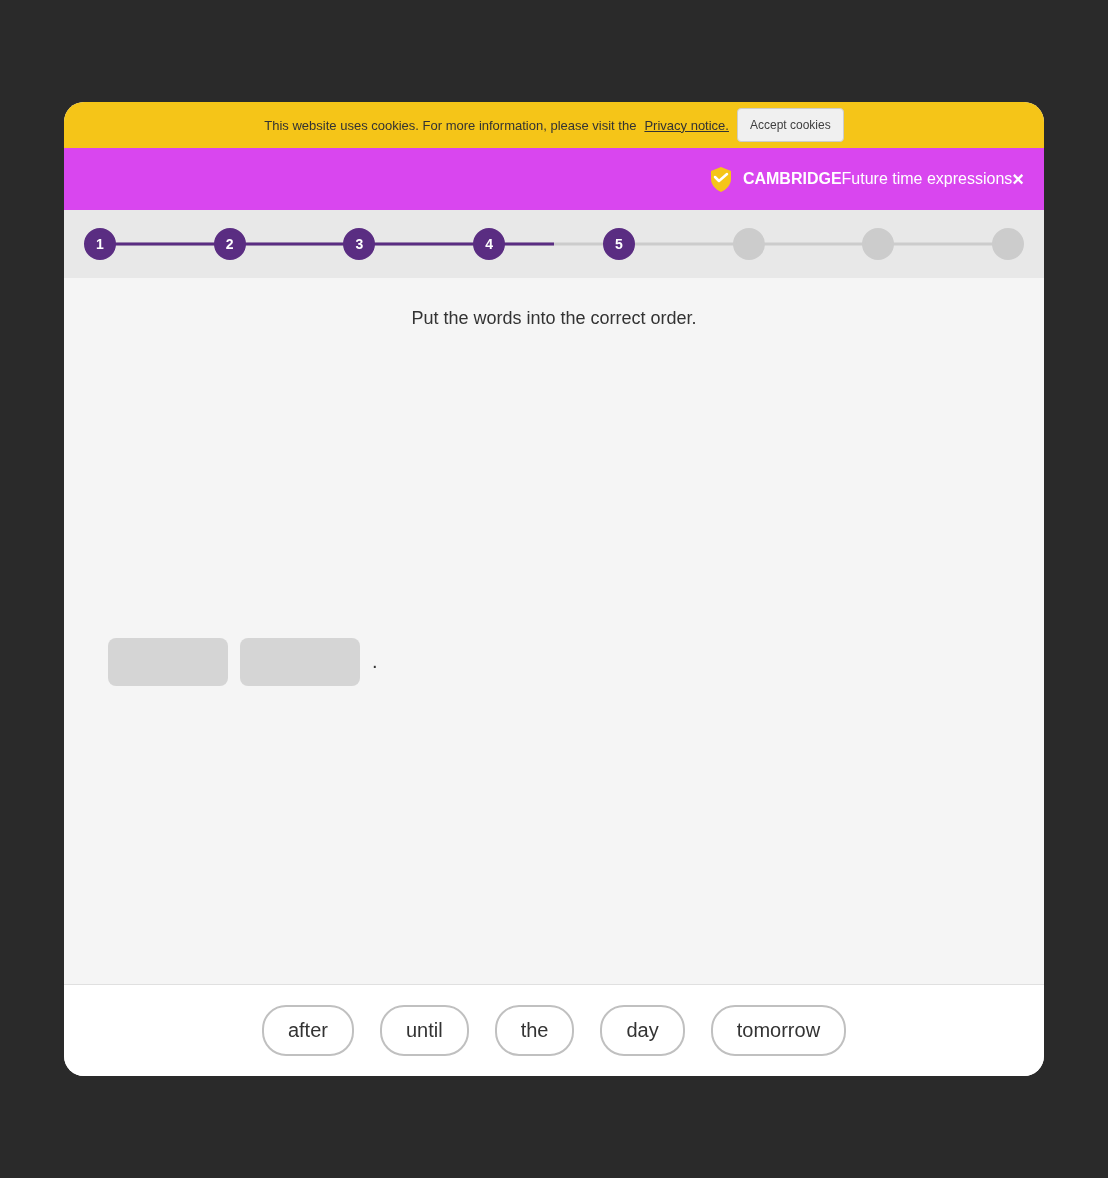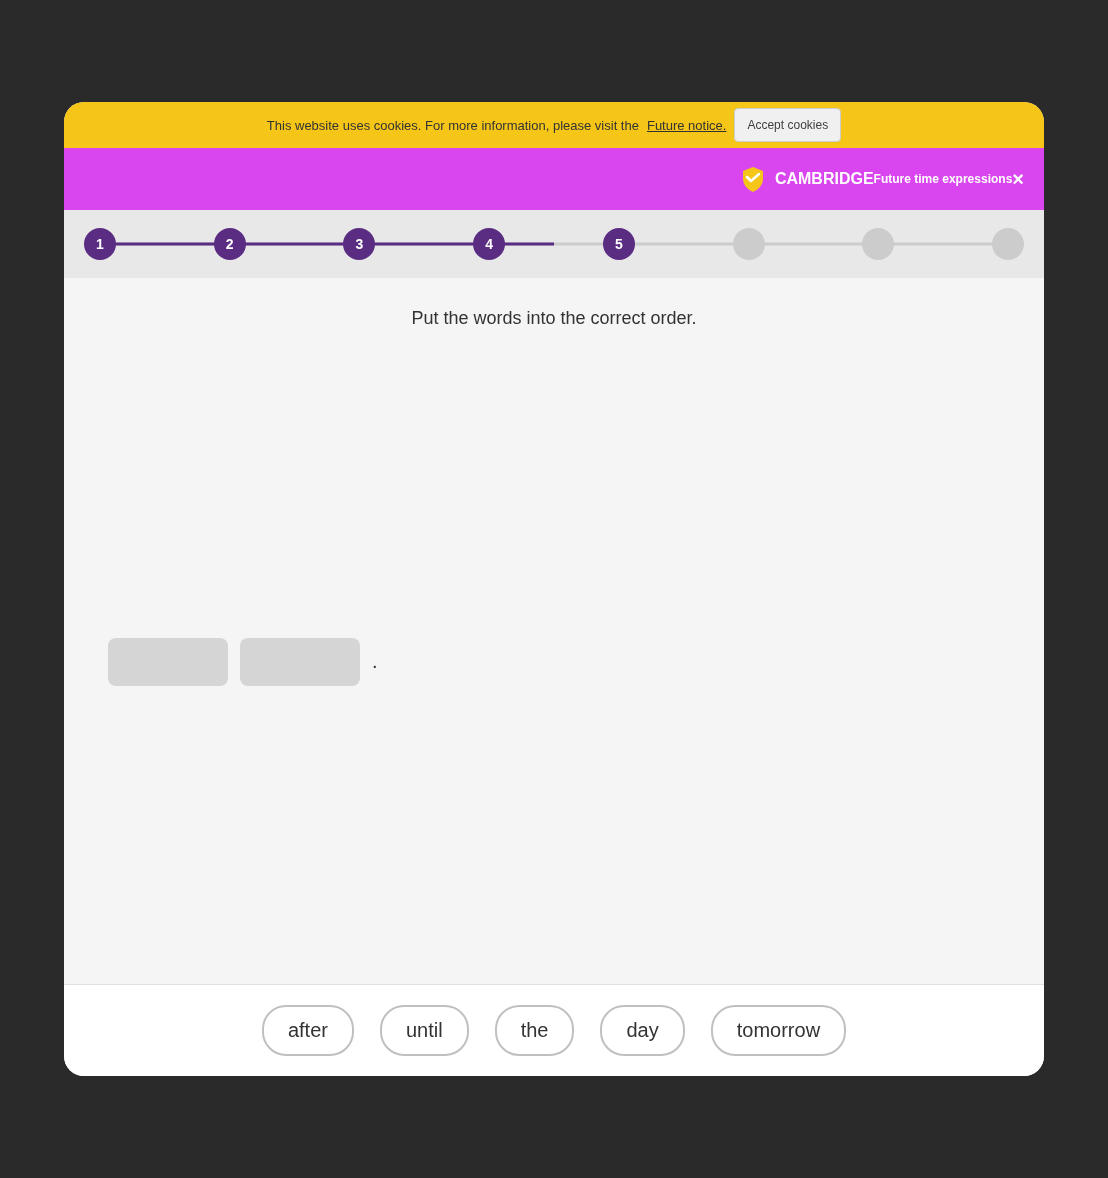--- a/index.html
+++ b/index.html
@@ -83,22 +83,22 @@
       font-size: 16px;
       color: white;
     }
 
     .shield-icon {
       width: 28px;
       height: 28px;
     }
 
     .header-title {
-      font-weight: bold;
-      font-size: 12px;
+      font-weight: normal;
+      font-size: 16px;
       color: white;
     }
 
     .close-btn {
       background: none;
       border: none;
       color: white;
       font-size: 20px;
       cursor: pointer;
       font-weight: bold;
@@ -241,21 +241,21 @@
       font-weight: 400;
     }
   </style>
 </head>
 <body>
 
 <div class="device-frame">
 
   <div class="cookie-banner">
     <span class="cookie-banner-text">This website uses cookies. For more information, please visit the</span>
-    <a class="cookie-link" href="#">Future notice.</a>
+    <a class="cookie-link" href="#">Privacy notice.</a>
     <button class="accept-cookies-btn">Accept cookies</button>
   </div>
 
   <div class="header">
     <div class="cambridge-logo">
       <svg class="shield-icon" viewBox="0 0 28 28" xmlns="http://www.w3.org/2000/svg">
         <path d="M14 2 L4 6 L4 14 C4 20 9 25 14 27 C19 25 24 20 24 14 L24 6 Z" fill="#f5c518"></path>
         <path d="M8 12 L12 16 L20 9" stroke="white" stroke-width="2.5" fill="none" stroke-linecap="round" stroke-linejoin="round"></path>
       </svg>
       <span>CAMBRIDGE</span>

